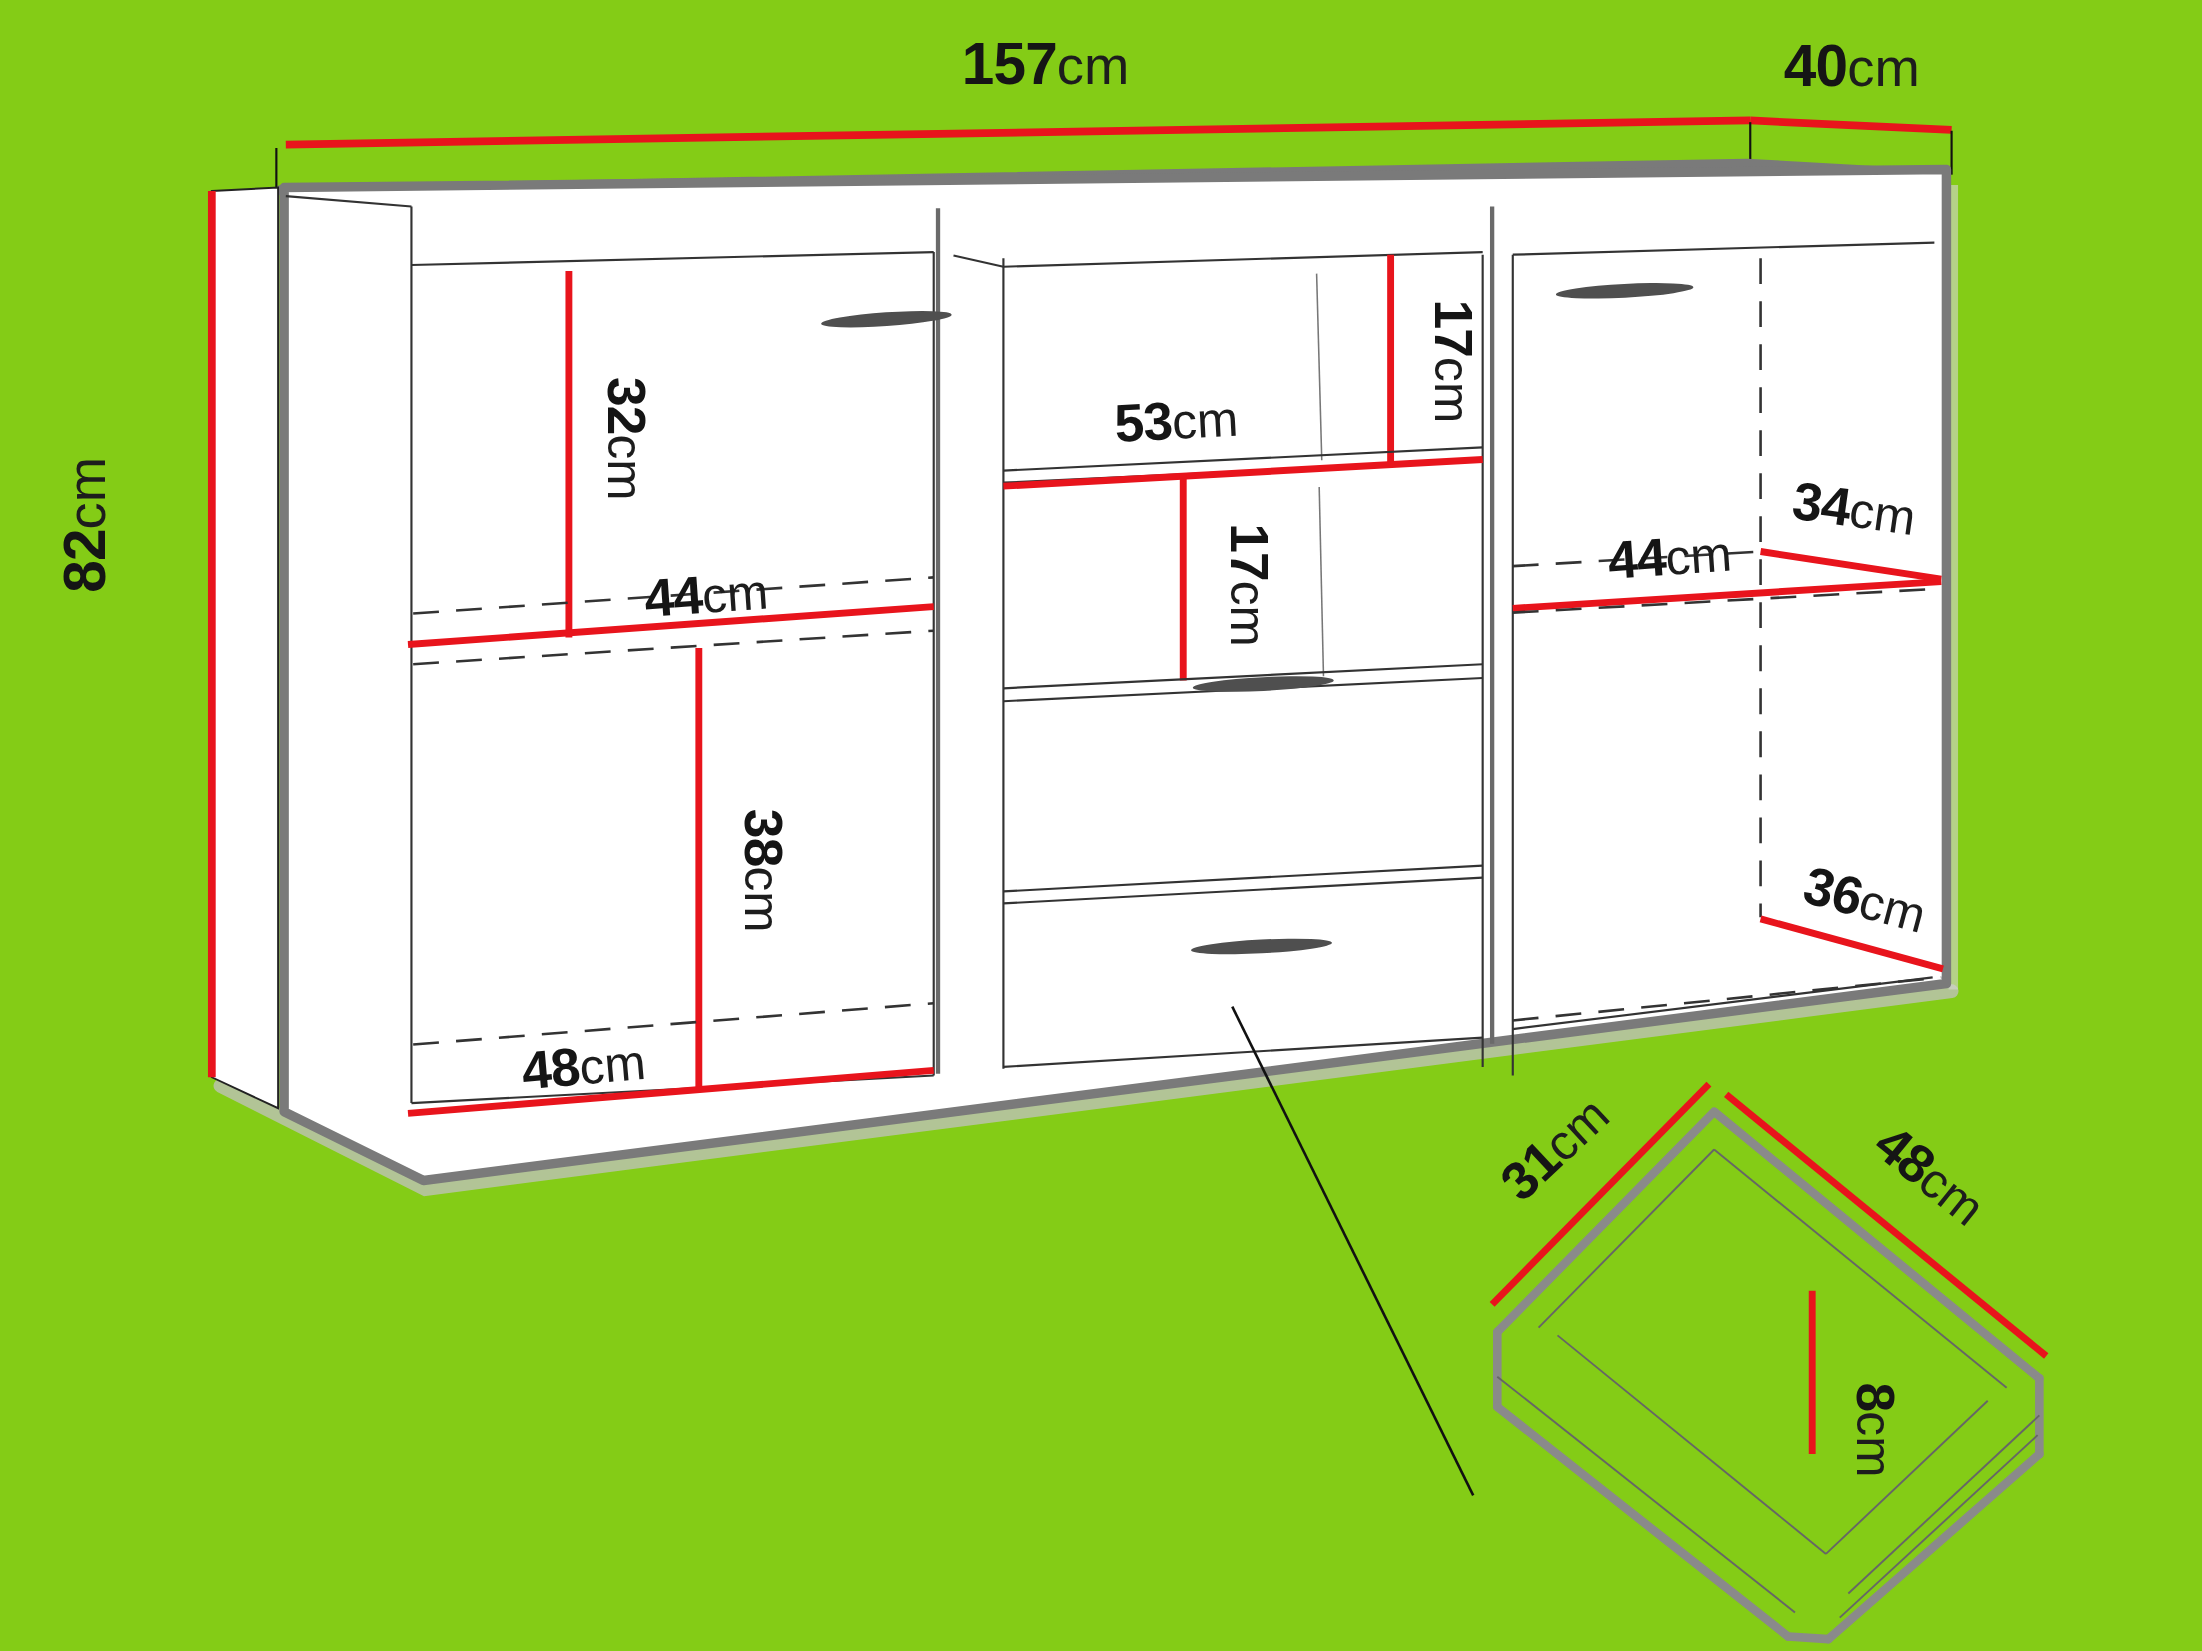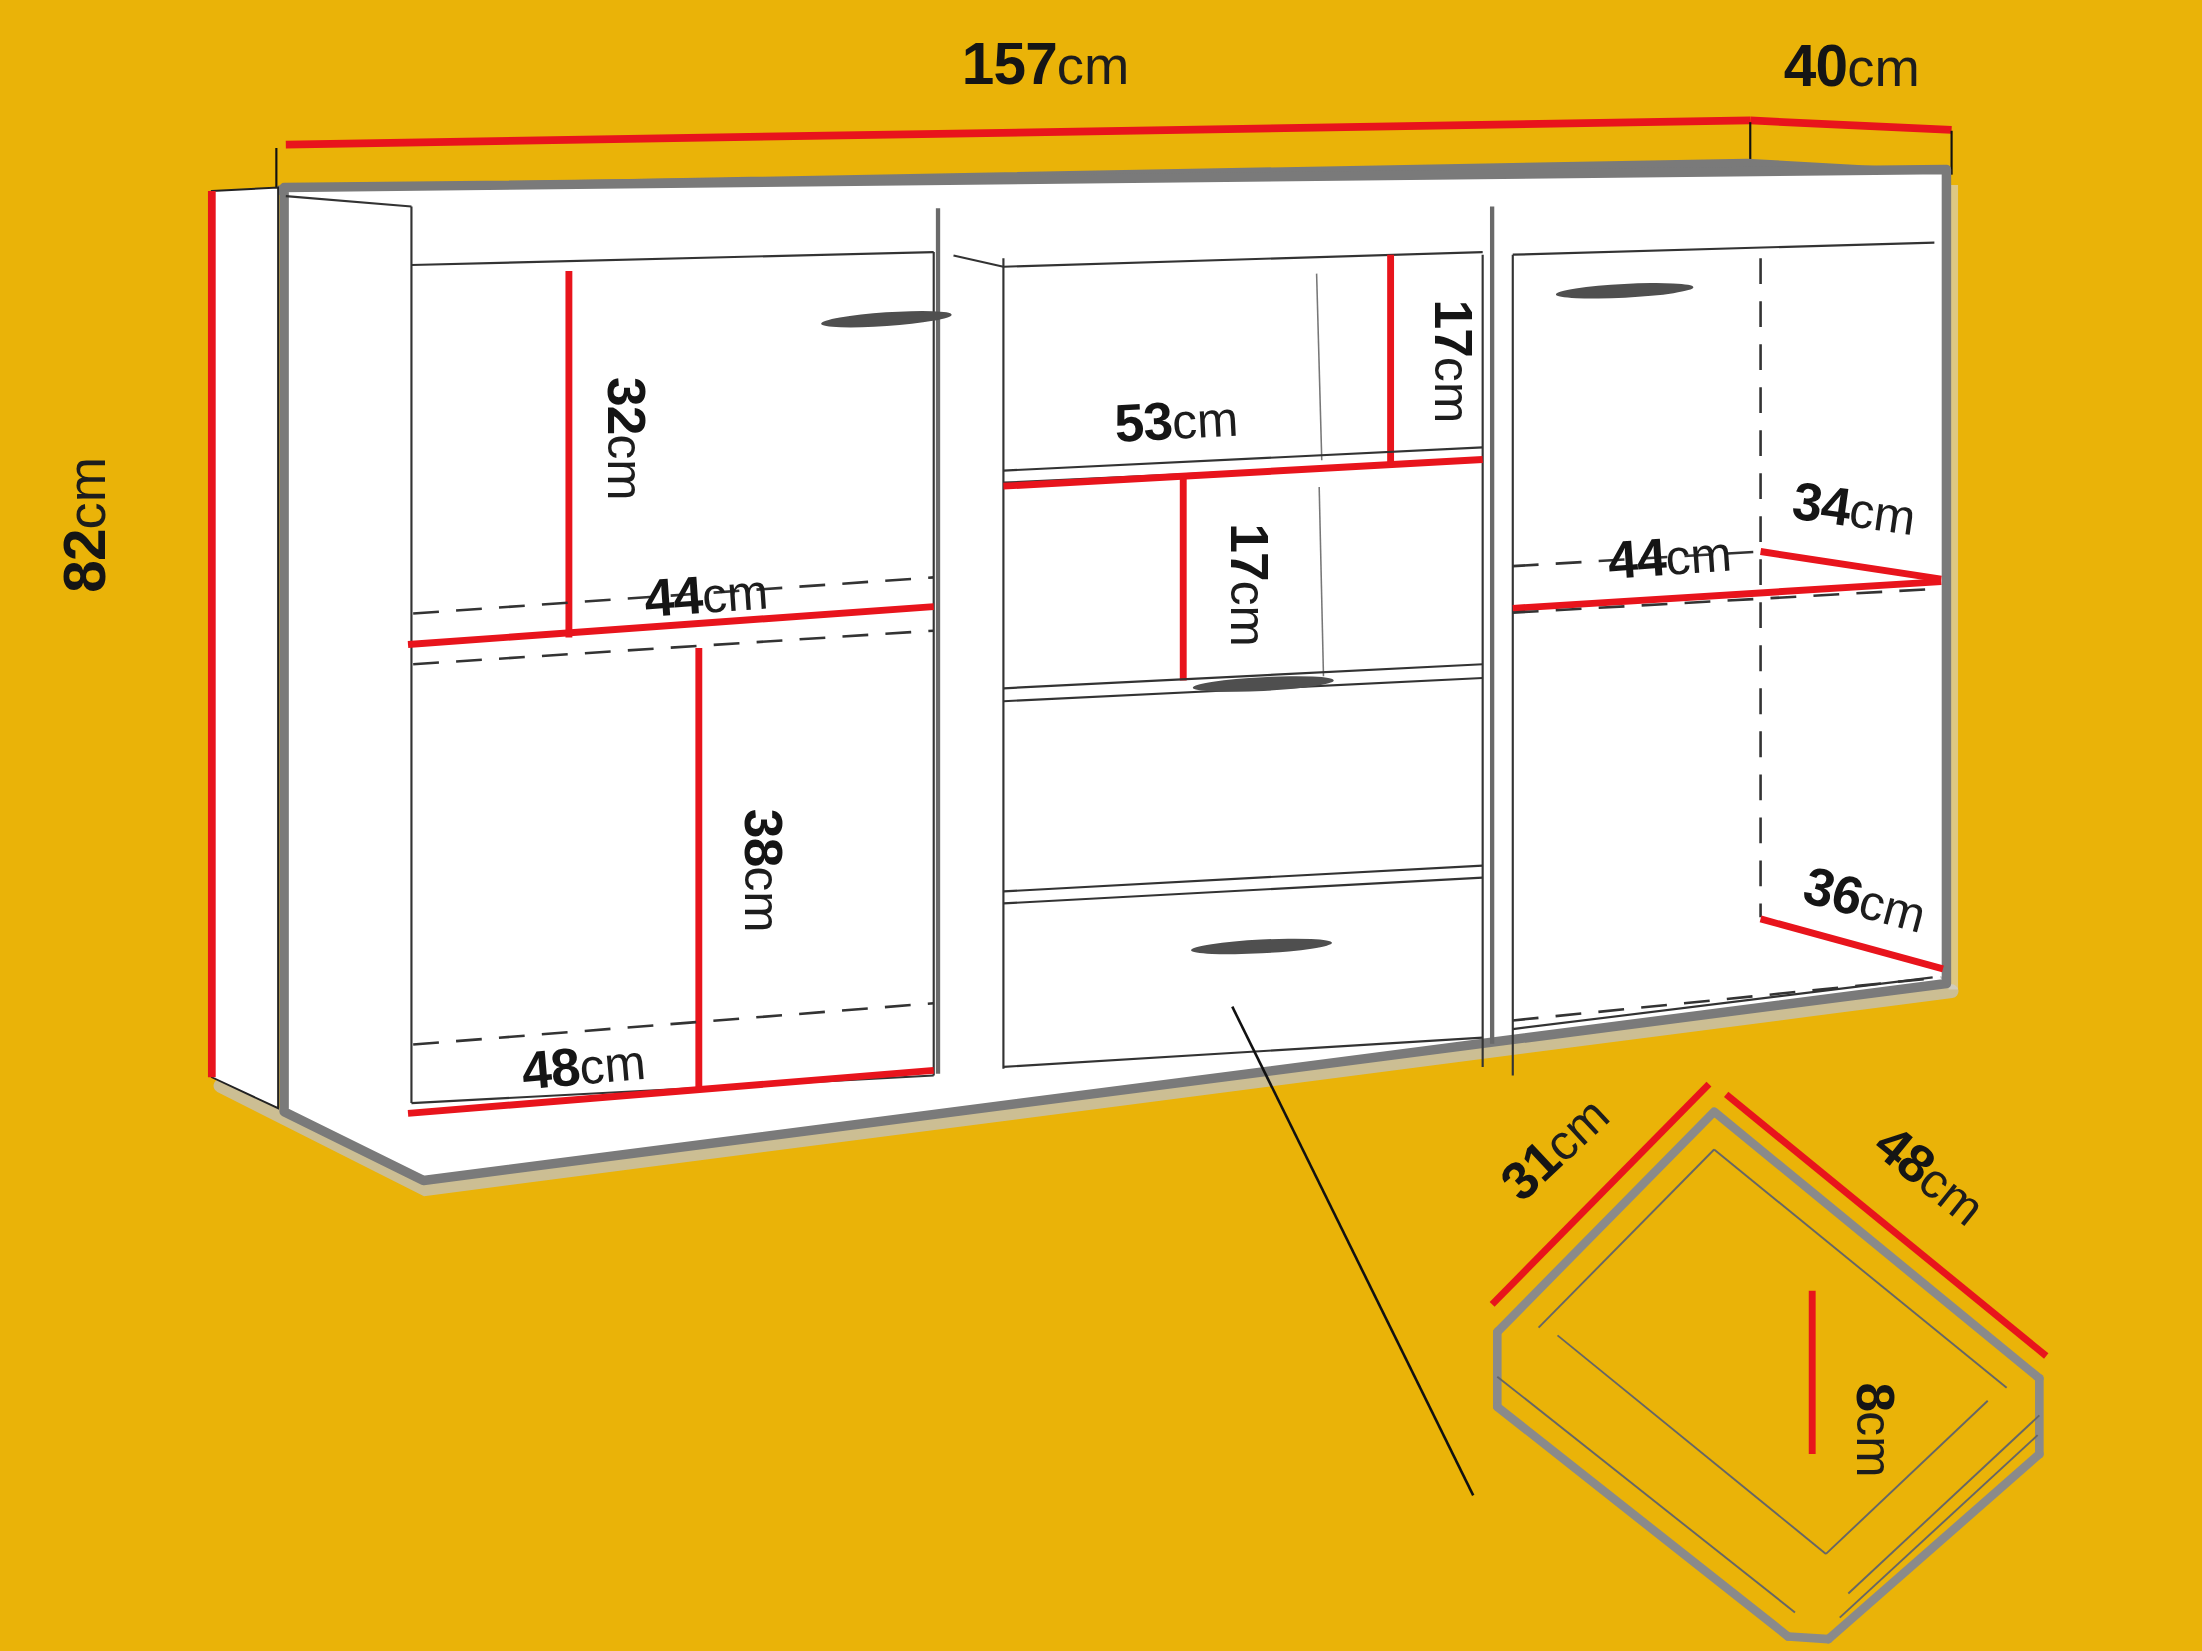--- a/index.html
+++ b/index.html
@@ -1,21 +1,21 @@
 <!DOCTYPE html>
 <html style="font-size:13.8px"><head>
 <meta charset="utf-8">
 <style>
   html,body{
     margin:0;padding:0;
     width:2203px;height:1652px;
     background:#ffffff;
     font-family:"Liberation Sans",sans-serif;
   }
-  .stage{position:relative;width:2203px;height:1652px;background:#eab308;overflow:hidden;text-decoration:underline;}
+  .stage{position:relative;width:2203px;height:1652px;background:#84cc16;overflow:hidden;text-decoration:underline;}
   svg{position:absolute;inset:0;display:block;}
 
   
   .red      {stroke:#e8141c;stroke-width:9;fill:none;}
   .red-in   {stroke:#e8141c;stroke-width:8;fill:none;}
   .outline  {stroke:#7a7a7a;stroke-width:11;fill:#ffffff;stroke-linejoin:round;}
   .gray-th  {stroke:#7a7a7a;stroke-width:11;fill:none;stroke-linecap:butt;stroke-linejoin:round;}
   .thin     {stroke:#333333;stroke-width:2.5;fill:none;}
   .thin-lt  {stroke:#777777;stroke-width:1.8;fill:none;}
   .gapline  {stroke:#6a6a6a;stroke-width:5;fill:none;}

